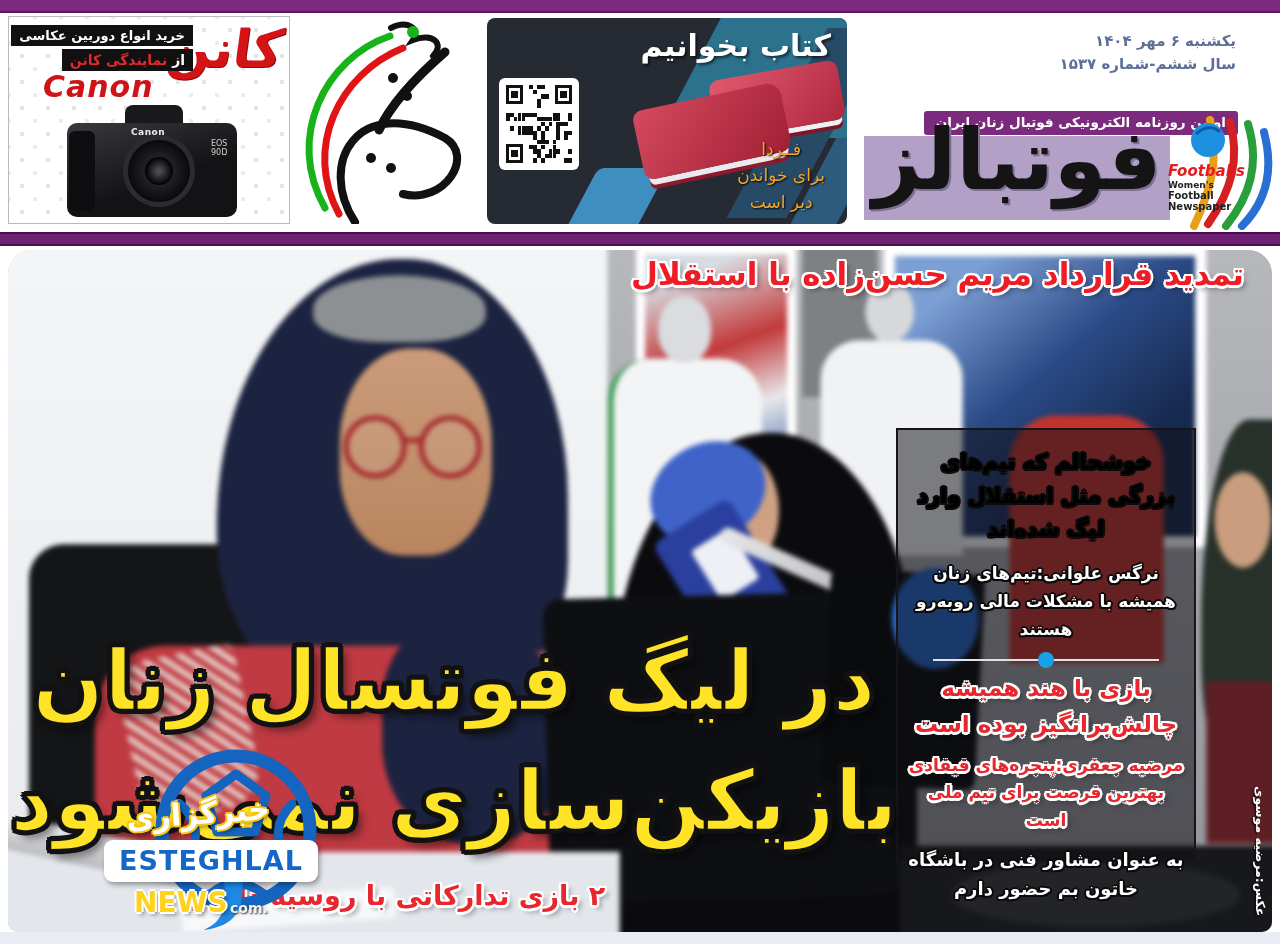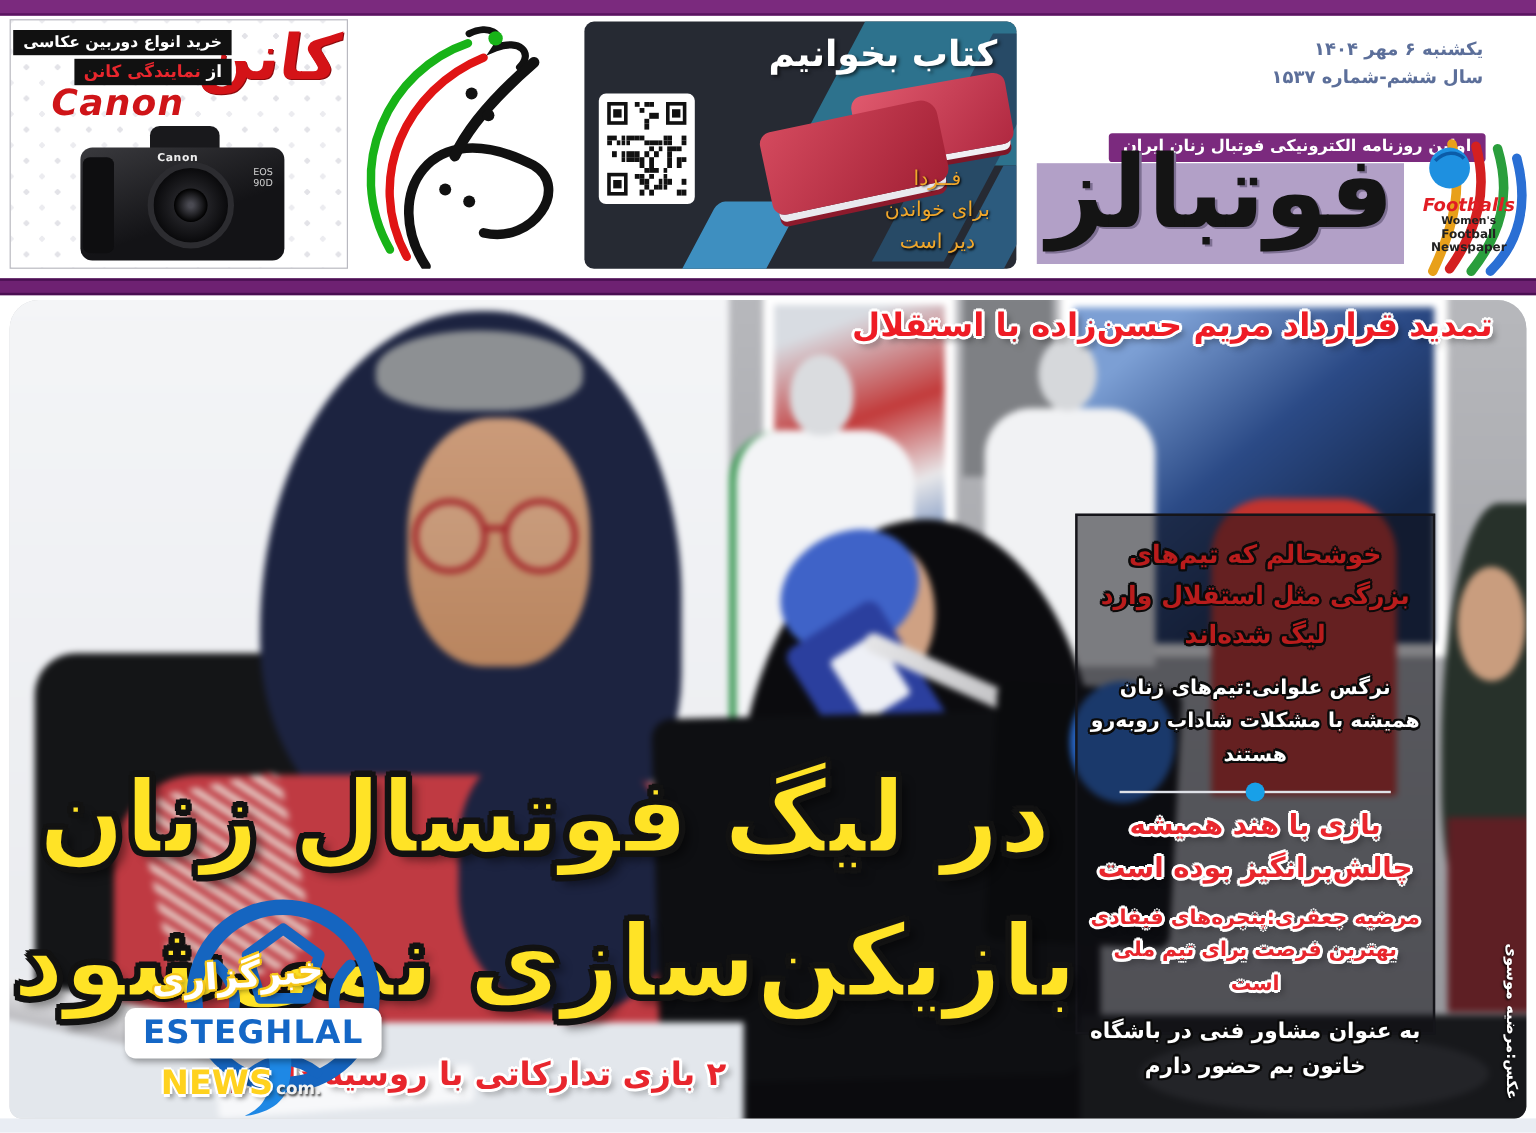--- a/index.html
+++ b/index.html
@@ -52,21 +52,21 @@
   .qr-caption { left:2px; top:156px; width:128px; background:#0c0c10; color:#fff; font-size:10.5px; font-weight:bold; text-align:center; line-height:1.7; padding:4px 2px; }
 
   
   .masthead { left:850px; top:14px; width:430px; height:218px; }
   .mh-date { right:44px; top:16px; text-align:right; color:#5c6f9a; font-size:15px; font-weight:bold; line-height:1.55; direction:rtl; }
   .mh-site { right:42px; top:66px; color:#e50f1e; font-size:23px; font-weight:bold; letter-spacing:.5px; }
   .mh-tagline { right:42px; top:97px; background:#7b2a7e; color:#fff; font-size:13.5px; font-weight:bold; padding:3px 12px 5px; border-radius:3px; direction:rtl; }
   .mh-logo-band { left:14px; top:122px; width:306px; height:84px; background:#b2a0c7; }
   .mh-logo-fa { left:0; top:-26px; width:306px; text-align:center; font-size:84px; font-weight:bold; color:#141414; line-height:1.2; direction:rtl; text-shadow:2px 2px 0 #7d6f92; }
   .figure-wrap { left:324px; top:100px; width:104px; height:116px; }
-  .fig-texts { left:318px; top:148px; width:112px; text-align:center; }
+  .fig-texts { left:318px; top:148px; width:112px; text-align:left; }
   .fig-en { color:#e11d24; font-size:15px; font-weight:bold; font-style:italic; }
   .fig-sub1 { color:#222; font-size:9px; font-weight:bold; }
   .fig-sub2 { color:#222; font-size:10px; font-weight:bold; }
 
   
   .photo { left:8px; top:250px; width:1264px; height:682px; border-radius:24px 24px 10px 10px; overflow:hidden; background:#cfd1d4; }
   .scene { position:absolute; inset:0; filter:blur(2.5px); transform:scale(1.015); }
   .scene > div { position:absolute; }
   .wall-left { left:0; top:0; width:640px; height:682px; background:linear-gradient(180deg,#f4f5f7,#e8eaee); }
   .wall-right { left:600px; top:0; width:664px; height:682px; background:linear-gradient(180deg,#b7b8bc,#929398); }
@@ -105,24 +105,24 @@
   .desk-light { left:0; top:598px; width:612px; height:84px; background:#e3e7ec; }
   .papers { left:180px; top:640px; width:210px; height:30px; background:#f7f8fa; transform:rotate(-4deg); border-radius:4px; }
   .silver-mic { left:-30px; top:585px; width:300px; height:34px; background:linear-gradient(180deg,#f0f0f2,#b9b9bd); transform:rotate(12deg); border-radius:18px; }
   .desk-dark { left:888px; top:592px; width:376px; height:90px; background:#17181b; }
   .table-round { left:938px; top:608px; width:286px; height:64px; background:#232428; border-radius:50%; }
 
   
   .ov { position:absolute; direction:rtl; font-weight:bold; }
   .ow { text-shadow:2.5px 0 0 #fff,-2.5px 0 0 #fff,0 2.5px 0 #fff,0 -2.5px 0 #fff,1.8px 1.8px 0 #fff,-1.8px 1.8px 0 #fff,1.8px -1.8px 0 #fff,-1.8px -1.8px 0 #fff,4px 4px 5px rgba(0,0,0,.35); }
   .ob { text-shadow:2px 0 0 #0b0b0b,-2px 0 0 #0b0b0b,0 2px 0 #0b0b0b,0 -2px 0 #0b0b0b,1.5px 1.5px 0 #0b0b0b,-1.5px 1.5px 0 #0b0b0b,1.5px -1.5px 0 #0b0b0b,-1.5px -1.5px 0 #0b0b0b; }
-  .headline-red { top:6px; right:28px; font-size:27px; color:#ee1c25;margin-left:44px; }
+  .headline-red { top:6px; right:28px; font-size:31px; color:#ee1c25;margin-left:44px; }
   .headline-green { top:124px; right:30px; font-size:26px; color:#27c41d; }
   .quote-box { left:888px; top:178px; width:300px; height:434px; background:rgba(16,16,22,.52); border:2px solid #15151a; padding:16px 10px 10px; text-align:center; }
-  .qb-q1 { color:#b91c1c; font-size:21px; line-height:1.6; }
+  .qb-q1 { color:#000000; font-size:21px; line-height:1.6; }
   .qb-a1 { color:#fff; font-size:17px; line-height:1.65; margin-top:12px; }
   .qb-div { position:relative; width:82%; margin:16px auto 10px; height:2px; background:#dfe2e8; }
   .qb-dot { position:absolute; left:50%; top:-7px; width:16px; height:16px; margin-left:-8px; background:#18a0e8; border-radius:50%; }
   .qb-q2 { color:#e8262d; font-size:23px; line-height:1.55; }
   .qb-a2 { color:#e8262d; font-size:17px; line-height:1.6; margin-top:10px; }
   .qb-q3 { color:#fff; font-size:18px; line-height:1.6; margin-top:12px; }
   .subhead-blue { top:336px; left:30px; width:856px; text-align:center; font-size:26px; color:#2453e6; }
   .main-line { left:0; width:892px; text-align:center; font-size:84px; color:#ffe326; -webkit-text-stroke:2.5px #121212;
     text-shadow:4px 0 0 #121212,-4px 0 0 #121212,0 4px 0 #121212,0 -4px 0 #121212,3px 3px 0 #121212,-3px 3px 0 #121212,3px -3px 0 #121212,-3px -3px 0 #121212,7px 7px 8px rgba(0,0,0,.45); }
   .main1 { top:382px; } .main2 { top:502px; }
@@ -342,21 +342,21 @@
     <div class="papers"></div>
     <div class="silver-mic"></div>
     <div class="desk-dark"></div>
     <div class="table-round"></div>
   </div>
 
   <div class="ov ow headline-red">تمدید قرارداد مریم حسن‌زاده با استقلال</div>
 
   <div class="ov quote-box">
     <div class="qb-q1 ob">خوشحالم که تیم‌های بزرگی مثل استقلال وارد لیگ شده‌اند</div>
-    <div class="qb-a1 ob">نرگس علوانی:تیم‌های زنان همیشه با مشکلات شاداب روبه‌رو هستند</div>
+    <div class="qb-a1 ob">نرگس علوانی:تیم‌های زنان همیشه با مشکلات مالی روبه‌رو هستند</div>
     <div class="qb-div">
         <span class="qb-dot"></span>
       </div>
     <div class="qb-q2 ow">بازی با هند همیشه چالش‌برانگیز بوده است</div>
     <div class="qb-a2 ow">مرضیه جعفری:پنجره‌های فیفادی بهترین فرصت برای تیم ملی است</div>
     <div class="qb-q3 ob">به عنوان مشاور فنی در باشگاه خاتون بم حضور دارم</div>
   </div>
 
   <div class="ov main-line main1">در لیگ فوتسال زنان</div>
   <div class="ov main-line main2">بازیکن‌سازی نمی‌شود</div>

